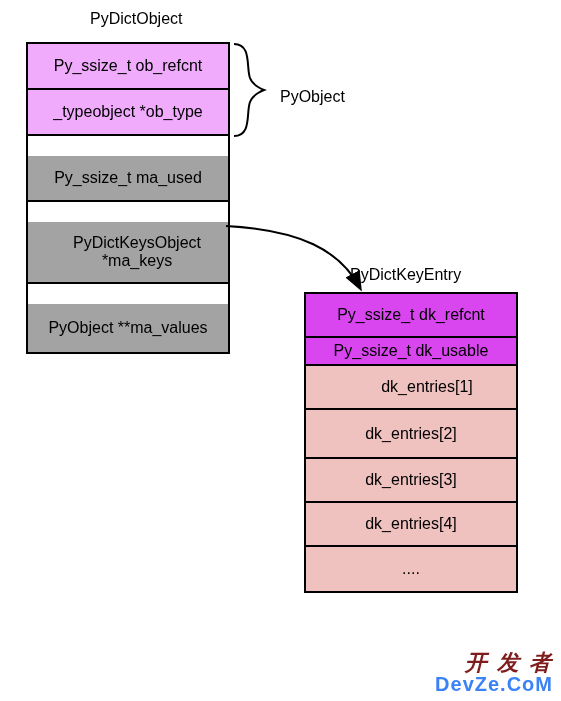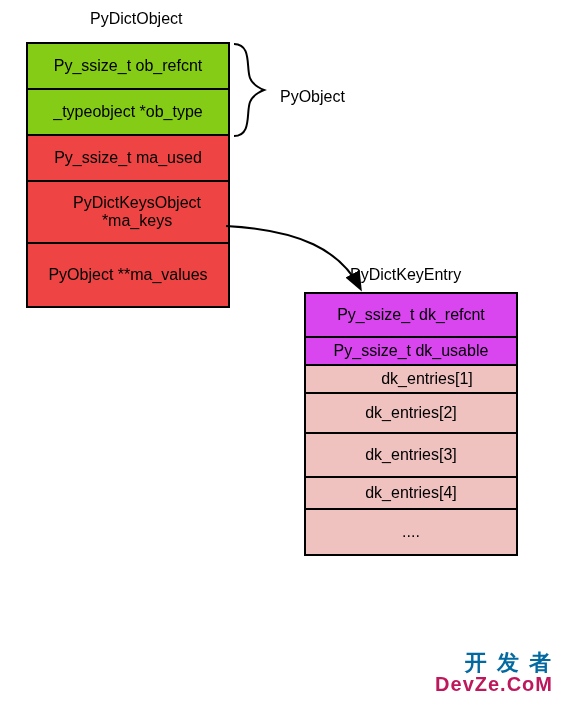--- a/index.html
+++ b/index.html
@@ -31,66 +31,66 @@
     align-items: center;
     justify-content: center;
     text-align: center;
     border-bottom: 2px solid #000;
     padding: 4px 8px;
     box-sizing: border-box;
   }
   .struct .cell:last-child {
     border-bottom: none;
   }
-  .c-blue   { background: #84cc16; }
-  .c-green  { background: #ef4444; }
+  .c-blue   { background: #f0abfc; }
+  .c-green  { background: #a3a3a3; margin-top: 20px; }
   .c-purple { background: #d946ef; }
   .c-pink   { background: #efc1bf; }
   svg.overlay {
     position: absolute;
     left: 0;
     top: 0;
     width: 561px;
     height: 701px;
     pointer-events: none;
   }
   .watermark {
     position: absolute;
     right: 8px;
     bottom: 6px;
     text-align: right;
     line-height: 1.05;
   }
-  .wm1 { font-size: 22px; color: #0369a1; font-weight: 700; letter-spacing: 2px; }
-  .wm2 { font-size: 20px; color: #be185d; font-weight: 700; letter-spacing: 1px; }
+  .wm1 { font-size: 22px; color: #7f1d1d; font-weight: 700; letter-spacing: 2px; font-style: italic; }
+  .wm2 { font-size: 20px; color: #3b82f6; font-weight: 700; letter-spacing: 1px; }
 </style>
 </head>
 <body>
 
 <div class="canvas">
 
   <div class="title" style="left:90px; top:10px;text-align:right;">PyDictObject</div>
   <div class="title" style="left:280px; top:88px;">PyObject</div>
   <div class="title" style="left:350px; top:266px;">PyDictKeyEntry</div>
 
   <div class="struct" style="left:26px; top:42px; width:200px;">
     <div class="cell c-blue" style="height:46px;">Py_ssize_t ob_refcnt</div>
     <div class="cell c-blue" style="height:46px;">_typeobject *ob_type</div>
     <div class="cell c-green" style="height:46px;">Py_ssize_t ma_used</div>
     <div class="cell c-green" style="height:62px;padding-left:26px;">PyDictKeysObject *ma_keys</div>
-    <div class="cell c-green" style="height:62px;">PyObject **ma_values</div>
+    <div class="cell c-green" style="height:48px;">PyObject **ma_values</div>
   </div>
 
   <div class="struct" style="left:304px; top:292px; width:210px;">
     <div class="cell c-purple" style="height:44px;">Py_ssize_t dk_refcnt</div>
     <div class="cell c-purple" style="height:28px;">Py_ssize_t dk_usable</div>
-    <div class="cell c-pink" style="height:28px;padding-left:40px;">dk_entries[1]</div>
-    <div class="cell c-pink" style="height:40px;">dk_entries[2]</div>
+    <div class="cell c-pink" style="height:44px;padding-left:40px;">dk_entries[1]</div>
+    <div class="cell c-pink" style="height:49px;">dk_entries[2]</div>
     <div class="cell c-pink" style="height:44px;">dk_entries[3]</div>
-    <div class="cell c-pink" style="height:32px;">dk_entries[4]</div>
+    <div class="cell c-pink" style="height:44px;">dk_entries[4]</div>
     <div class="cell c-pink" style="height:44px;">....</div>
   </div>
 
   <svg class="overlay" viewBox="0 0 561 701">
     <defs>
       <marker id="arrowhead" markerWidth="10" markerHeight="8" refX="8" refY="4" orient="auto" markerUnits="strokeWidth">
         <path d="M0,0 L10,4 L0,8 Z" fill="#000"></path>
       </marker>
     </defs>
 

